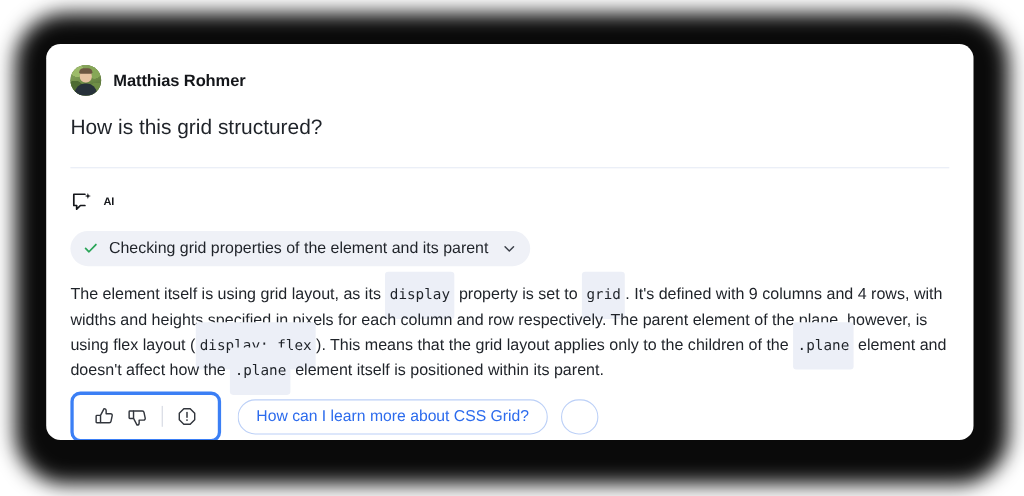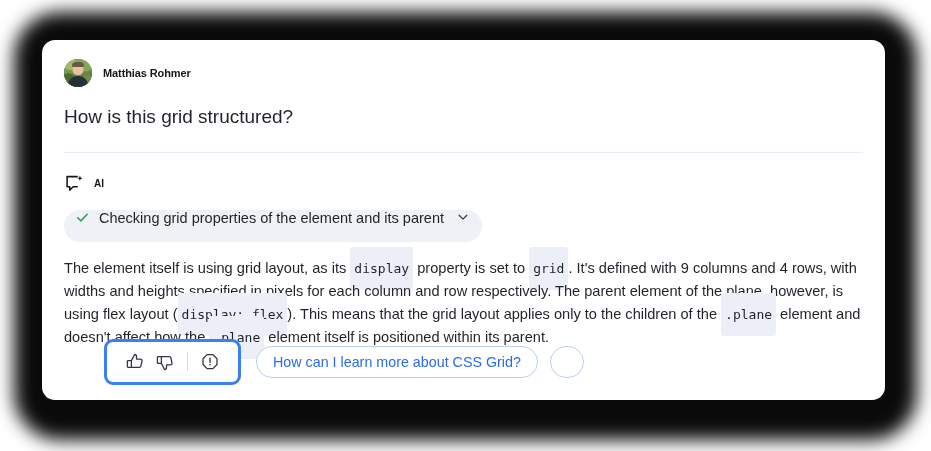--- a/index.html
+++ b/index.html
@@ -81,21 +81,21 @@
   .avatar .body {
     position: absolute;
     left: 50%; bottom: 0;
     transform: translateX(-50%);
     width: 20px; height: 11px;
     border-radius: 9px 9px 0 0;
     background: #27313a;
   }
 
   .user-name {
-    font-size: 11px;
+    font-size: 15px;
     font-weight: bold;
     color: #14161a;
     letter-spacing: -0.1px;
   }
 
   .user-msg {
     margin-top: 15px;
     font-size: 19px;
     color: #1f2329;
     line-height: 1.45;
@@ -118,20 +118,21 @@
   .ai-label {
     font-size: 10px;
     font-weight: bold;
     color: #14161a;
   }
 
   
   .status-chip {
     margin-top: 15px;
     display: inline-flex;
+    align-items: center;
     gap: 9px;
     height: 32px;
     padding: 0 12px 0 11px;
     background: #eff1f7;
     border-radius: 16px;
     cursor: pointer;
   }
   .status-text {
     font-size: 14.5px;
     color: #1f2329;
@@ -152,27 +153,26 @@
     background: #eceff7;
     border-radius: 3px;
     padding: 14px 4px;
     color: #1f2329;
   }
 
   
   .footer {
     position: absolute;
     left: 0; right: 0;
-    top: 291px;
+    top: 308px;
     height: 61px;
     display: flex;
     align-items: center;
     padding-left: 22px;
     gap: 15px;
-    margin-left: 40px;
   }
 
   .feedback-group {
     position: relative;
     display: flex;
     align-items: center;
     gap: 0px;
     height: 46px;
     padding: 0 13px;
     border: 3px solid #3b7ff5;

